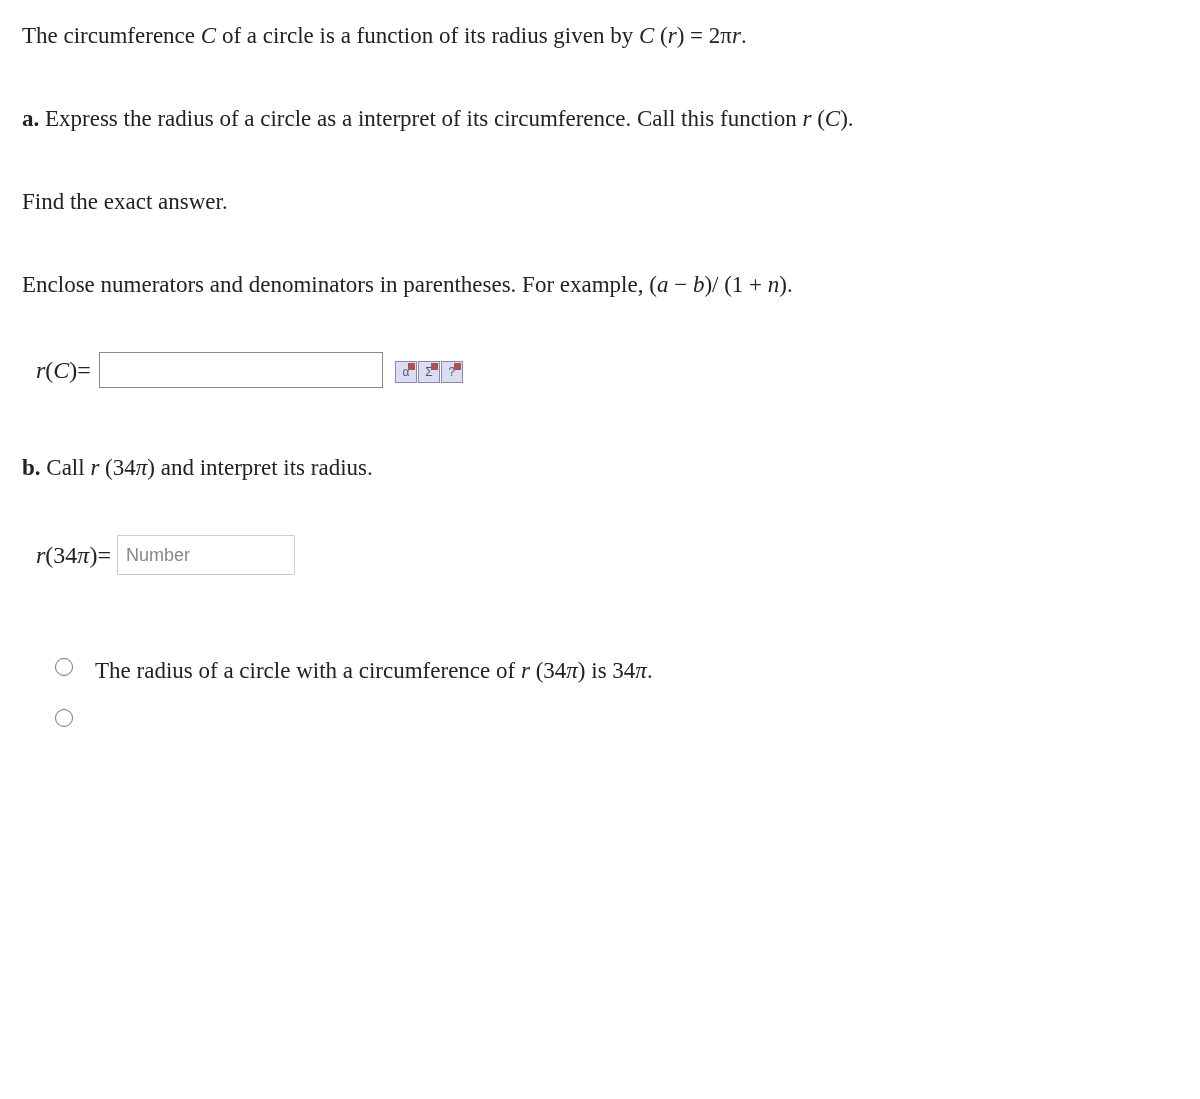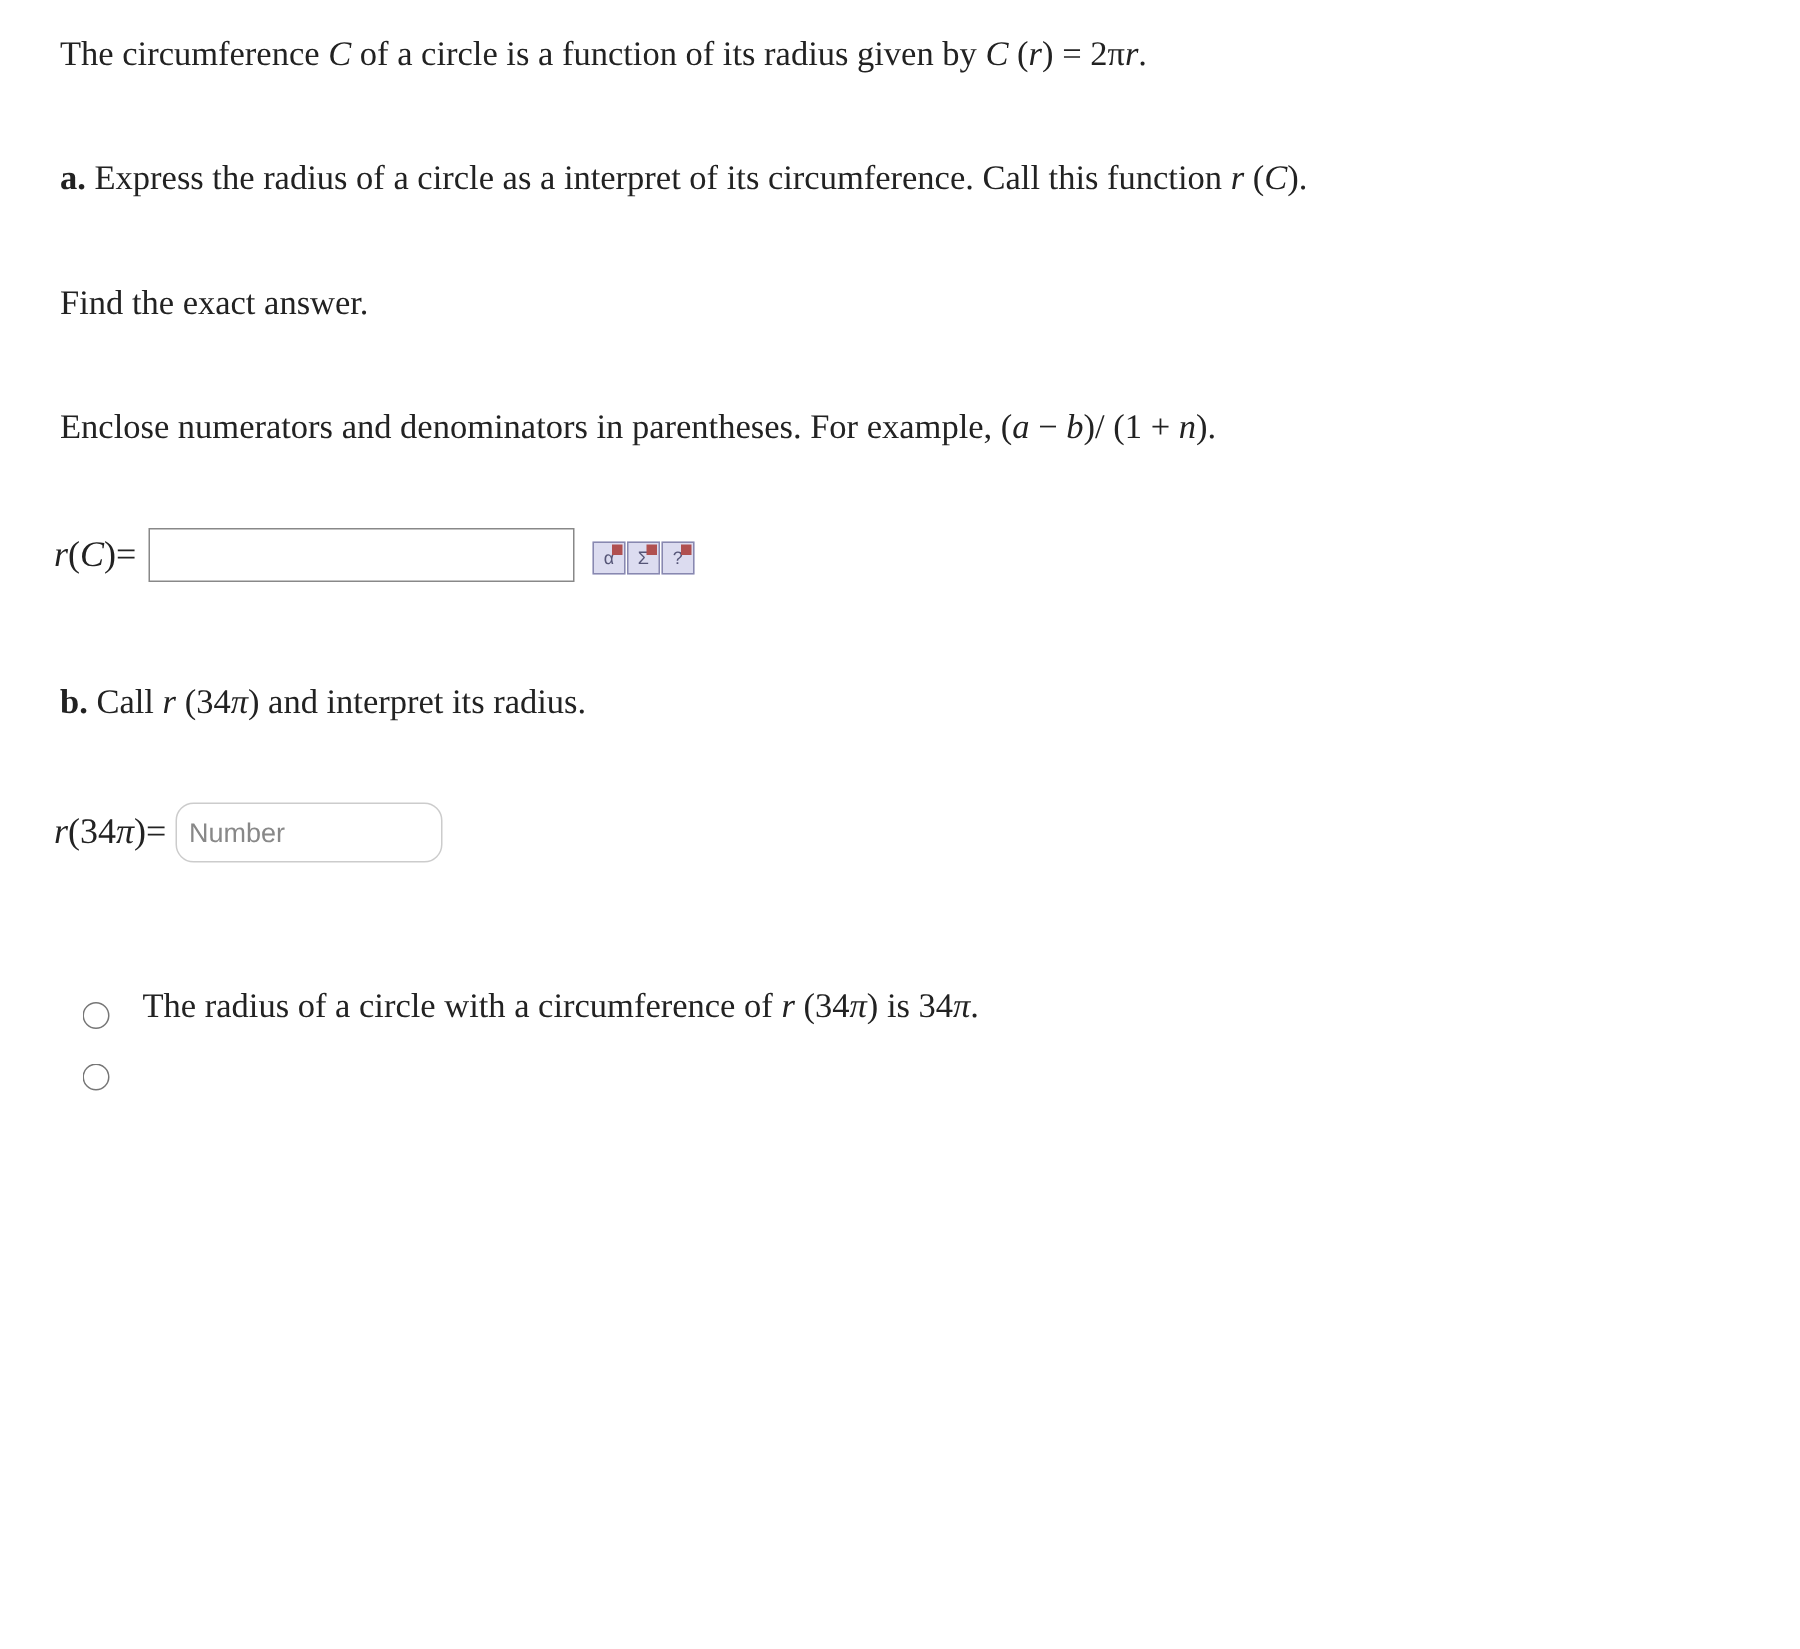--- a/index.html
+++ b/index.html
@@ -7,40 +7,39 @@
     font-size: 23px;
     color: #222;
     margin: 0;
     padding: 20px 22px;
     width: 1200px;
     box-sizing: border-box;
     line-height: 1.35;
   }
   .block {
     margin-bottom: 52px;
-    margin-left: 18px;
   }
   .math-i {
     font-style: italic;
     font-family: 'Times New Roman', serif;
   }
   .input-text {
     border: 1px solid #888;
     height: 30px;
     width: 270px;
     font-size: 18px;
     padding: 2px 6px;
     vertical-align: middle;
     margin-left: 8px;
     margin-right: 8px;
     background: #fff;
   }
   .input-num {
     border: 1px solid #ccc;
-    border-radius: 12px;
+    border-radius: 1px;
     height: 34px;
     width: 160px;
     font-size: 18px;
     padding: 2px 8px;
     vertical-align: middle;
     margin-left: 6px;
     color: #222;
     background: #fff;
   }
   .input-num::placeholder {
@@ -78,21 +77,21 @@
     display: flex;
     align-items: center;
   }
   .math-label {
     font-family: 'Times New Roman', serif;
     font-style: italic;
     font-size: 24px;
   }
   .radio-row {
     display: flex;
-    align-items: flex-end;
+    align-items: flex-start;
     margin-bottom: 20px;
     margin-left: 28px;
   }
   .radio-row input[type="radio"] {
     width: 18px;
     height: 18px;
     margin-right: 22px;
     accent-color: #888;
   }
   .bold-letter {

